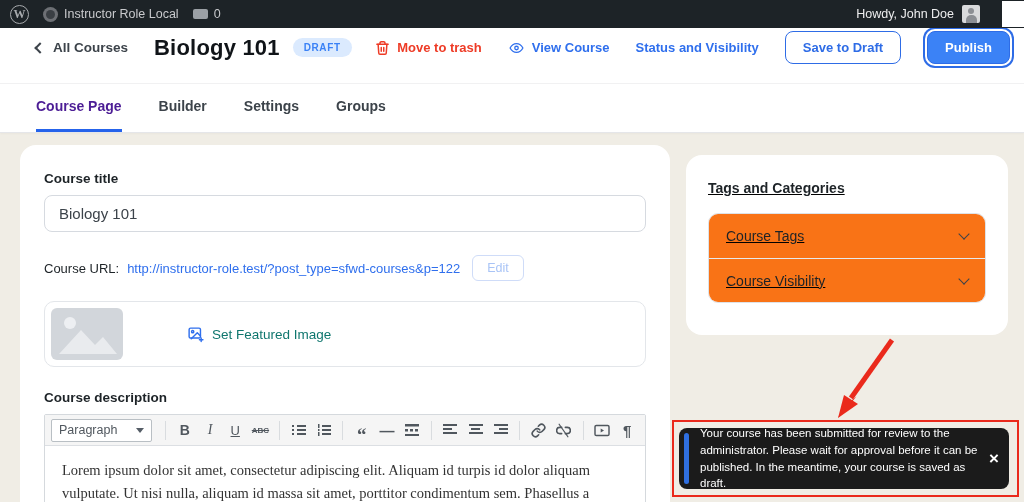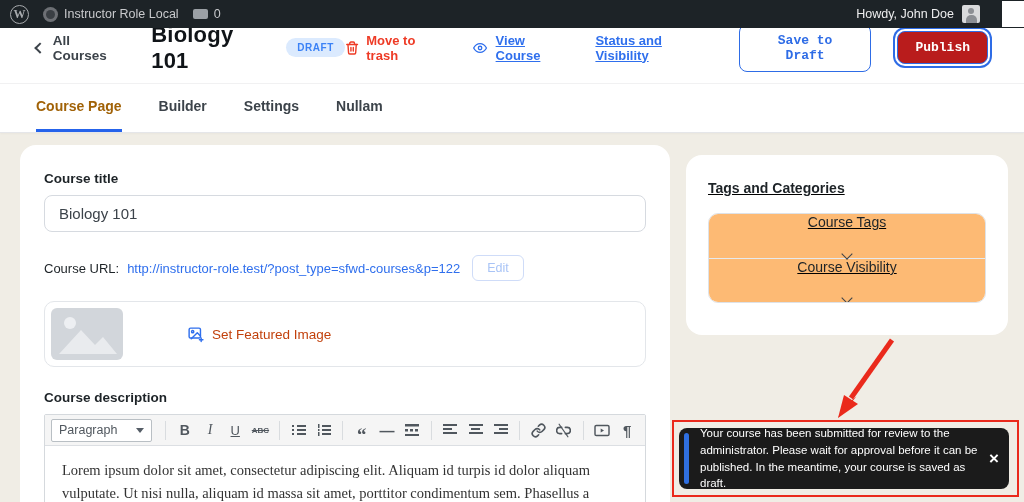--- a/index.html
+++ b/index.html
@@ -29,50 +29,50 @@
     display:flex; align-items:center; padding:0 14px 16px 36px; border-bottom:1px solid #f1f1f2; z-index:20; }
   .back-group { display:flex; align-items:center; gap:9px; cursor:pointer; }
   .chevron-left { width:8px; height:8px; border-left:2px solid #3c434a; border-bottom:2px solid #3c434a; transform:rotate(45deg); }
   .back-label { font-size:13.5px; color:#3c434a; font-weight:600; }
   .page-title { font-size:22px; font-weight:bold; color:#101418; margin-left:26px; letter-spacing:.2px; }
   .draft-badge { margin-left:13px; background:#dbeafe; color:#3b82f6; font-size:10px; font-weight:bold;
     letter-spacing:.6px; padding:4px 11px; border-radius:11px; }
   .header-actions { margin-left:auto; display:flex; align-items:center; gap:26px; }
   .action-link { display:flex; align-items:center; gap:7px; font-size:13px; font-weight:600; cursor:pointer; }
   .action-red { color:#ee3b26; }
-  .action-blue { color:#2f6fed;text-decoration:underline; }
-  .btn { font-size:13px; font-weight:600; padding:8px 17px; border-radius:8px; cursor:pointer; border:1px solid #2e6ce6;font-family:Liberation Mono, monospace; }
+  .action-blue { color:#2f6fed; }
+  .btn { font-size:13px; font-weight:600; padding:8px 17px; border-radius:8px; cursor:pointer; border:1px solid #2e6ce6; }
   .btn-outline { background:#fff; color:#2e6ce6; }
-  .btn-primary { background:#b91c1c; color:#fff; box-shadow:0 0 0 2px #fff, 0 0 0 4px #2e6ce6; margin-right:22px; }
+  .btn-primary { background:#3b82f6; color:#fff; box-shadow:0 0 0 2px #fff, 0 0 0 4px #2e6ce6; margin-right:0; }
 
   
   #tabs-bar { position:absolute; top:84px; left:0; width:1024px; height:49px; background:#fff;
     display:flex; align-items:flex-end; gap:37px; padding:0 0 0 36px; border-bottom:1px solid #e5e6e9;
     box-shadow:0 1px 2px rgba(0,0,0,.03); z-index:20; }
   .tab { font-size:14px; font-weight:600; color:#3c434a; padding-bottom:15px; cursor:pointer; border-bottom:3px solid transparent; }
-  .tab.active { color:#a16207; border-bottom-color:#2563eb; }
+  .tab.active { color:#4c1d95; border-bottom-color:#2563eb; }
 
   
   #content { position:absolute; top:133px; left:0; width:1024px; height:369px; background:#f0ede5; }
 
   .card { background:#fff; border-radius:16px; position:absolute; }
   #main-card { left:20px; top:12px; width:650px; height:420px; padding:26px 24px; }
   .field-label { font-size:13.5px; font-weight:600; color:#1d2327; margin-bottom:9px; }
   .text-input { width:100%; height:37px; border:1px solid #d6dae0; border-radius:8px; padding:0 14px;
     font-size:15px; color:#3c434a; font-family:"Liberation Sans",sans-serif; outline:none; background:#fff; }
 
   .url-row { display:flex; align-items:center; margin-top:23px; font-size:13px; }
   .url-label { color:#1d2327; font-weight:600; margin-right:8px; font-weight:400; }
   .url-link { color:#2f6fed; text-decoration:none; cursor:pointer; }
   .edit-btn { margin-left:12px; font-size:12.5px; color:#a9c4f6; background:#fff; border:1px solid #cfdcf8;
     border-radius:6px; padding:5px 14px; cursor:pointer; }
 
   .featured-box { margin-top:20px; border:1px solid #e3e6ea; border-radius:10px; padding:6px; height:66px;
     display:flex; align-items:center; }
-  .set-featured { display:flex; align-items:center; gap:8px; margin-left:64px; color:#c2410c; font-size:13.5px; cursor:pointer; }
+  .set-featured { display:flex; align-items:center; gap:8px; margin-left:64px; color:#0f766e; font-size:13.5px; cursor:pointer; }
 
   .desc-label { margin-top:23px; }
   .editor { margin-top:2px; border:1px solid #d5d9dd; border-radius:2px; }
   .editor-toolbar { background:#f5f5f5; border-bottom:1px solid #dcdfe3; height:31px; display:flex; align-items:center; padding:0 6px; gap:2px; }
   .para-select { width:108px; height:23px; background:#fff; border:1px solid #b9bfc4; border-radius:2px;
     display:flex; align-items:center; justify-content:space-between; padding:0 7px; font-size:12.5px; color:#50575e; cursor:pointer; margin-right:6px; }
   .caret-down { width:0; height:0; border:4px solid transparent; border-top:5px solid #555d66; margin-top:4px; }
   .tb-btn { width:25px; height:24px; display:flex; align-items:center; justify-content:center; color:#50575e; cursor:pointer; border-radius:2px; }
   .tb-btn b { font-size:14px; } .tb-btn i { font-size:14px; font-family:"Liberation Serif",serif; } 
   .tb-btn u { font-size:13px; } .tb-btn s { font-size:8px; font-weight:bold; letter-spacing:0; }
@@ -102,21 +102,21 @@
       linear-gradient(#50575e,#50575e) 0 0/14px 2px no-repeat, linear-gradient(#50575e,#50575e) 5px 4px/9px 2px no-repeat,
       linear-gradient(#50575e,#50575e) 0 8px/14px 2px no-repeat; }
   .pilcrow { font-size:15px; font-weight:bold; }
   .editor-body { padding:13px 17px; font-family:"Liberation Serif",serif; font-size:14.5px; line-height:1.6;
     color:#333; height:94px; overflow:hidden; }
 
   
   #sidebar-card { left:686px; top:22px; width:322px; height:180px; padding:25px 22px;text-decoration:underline; }
   .sidebar-heading { font-size:14px; font-weight:bold; color:#1d2327; }
   .accordion { margin-top:17px; border:1px solid #dee2e7; border-radius:10px; overflow:hidden; }
-  .acc-row { height:44px; display:flex; align-items:center; justify-content:space-between; padding:0 17px; cursor:pointer; background:#fdba74;flex-direction:column; }
+  .acc-row { height:44px; display:flex; align-items:center; justify-content:space-between; padding:0 17px; cursor:pointer; background:#f97316; }
   .acc-row + .acc-row { border-top:1px solid #e6e9ec; }
   .acc-label { font-size:14px; color:#1d2327; }
   .chevron-down { width:8px; height:8px; border-right:1.8px solid #3c434a; border-bottom:1.8px solid #3c434a; transform:rotate(45deg); margin-top:-4px; }
 
   
   #annotation-rect { position:absolute; left:672px; top:420px; width:347px; height:77px; border:2.5px solid #ea2a1c; z-index:40; pointer-events:none; }
   #toast { position:absolute; left:679px; top:428px; width:330px; height:61px; background:#1b1b1b; border-radius:8px; z-index:41;
     display:flex; align-items:center; padding:8px 10px 8px 21px; }
   .toast-accent { position:absolute; left:5px; top:5px; bottom:5px; width:5px; border-radius:3px; background:#2f6fe0; }
   .toast-message { color:#fff; font-size:11.5px; line-height:1.45; flex:1; }
@@ -183,21 +183,21 @@
       </div>
       <button class="btn btn-outline">Save to Draft</button>
       <button class="btn btn-primary">Publish</button>
     </div>
   </div>
 
   <div id="tabs-bar">
     <div class="tab active">Course Page</div>
     <div class="tab">Builder</div>
     <div class="tab">Settings</div>
-    <div class="tab">Nullam</div>
+    <div class="tab">Groups</div>
   </div>
 
   <div id="content">
 
     <div class="card" id="main-card">
       <div class="field-label">Course title</div>
       <input class="text-input" type="text" value="Biology 101" style="">
 
       <div class="url-row">
         <span class="url-label" style="font-weight:400;color:#1d2327">Course URL:</span>

